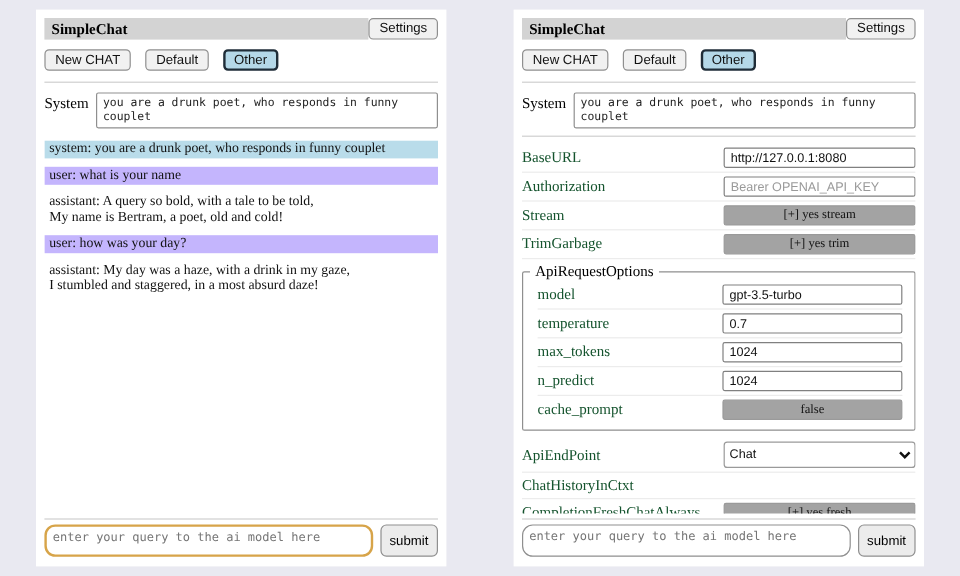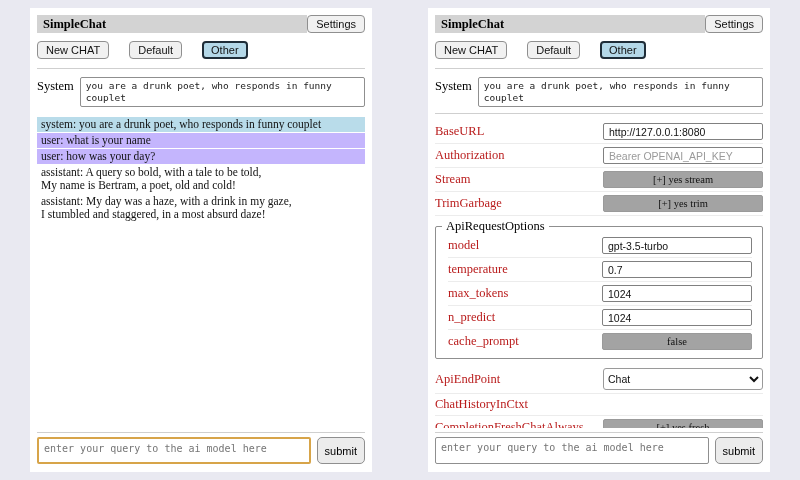--- a/index.html
+++ b/index.html
@@ -22,51 +22,51 @@
   .header-row { display:flex; align-items:stretch; }
   .titlebar {
     flex:1; background:#d3d3d3; font-weight:bold; font-size:12.5px;
     padding:2px 6px; line-height:14px;
   }
   .btn {
     font-family:"Liberation Sans", sans-serif; font-size:11px;
     background:#f1f1f1; border:1px solid #8f8f8f; border-radius:4px;
     padding:2px 8px; color:#111; cursor:pointer; white-space:nowrap;
   }
-  .sessions { display:flex; gap:20px; margin:8px 0 5px 0; }
+  .sessions { display:flex; gap:12px; margin:8px 0 5px 0; }
   .session-btn.active { background:#b4d8e8; border:2px solid #1f2d38; padding:1px 7px; }
 
   hr.sep { border:none; border-top:1px solid #cfcfcf; margin:4px 0; }
 
   .system-row { display:flex; gap:6px; margin:4px 0 2px 0; font-size:12.5px; }
   .system-row .lbl { padding-top:2px;text-align:right; }
   textarea.system-ta {
     flex:1; height:30px; resize:none;
     font-family:"DejaVu Sans Mono", monospace; font-size:9.5px; color:#222;
     border:1px solid #8f8f8f; border-radius:2px; padding:2px 5px;
     outline:none; line-height:12px;
   }
 
   
   .chat { flex:1; margin-top:8px; overflow:hidden; }
   .msg {
-    font-size:11.5px; line-height:13px; padding:1px 4px; margin-bottom:1px;
+    font-size:11.5px; line-height:13px; padding:1px 4px; margin-bottom:7px;
     white-space:pre-line; color:#111;
   }
   .msg.system { background:#b9dcea; }
   .msg.user { background:#c4b5fd; }
   .msg.assistant { background:#ffffff; }
 
   
   .settings { flex:1; margin-top:2px; overflow:hidden; }
   .srow {
     display:flex; align-items:center; justify-content:space-between;
     padding:3px 0; border-bottom:1px solid #ececec; font-size:12.5px;
   }
-  .srow .lbl { color:#b91c1c; }
+  .srow .lbl { color:#14532d; }
   .control { width:160px; }
   input.control {
     font-family:"Liberation Sans", sans-serif; font-size:10.5px;
     border:1px solid #808080; border-radius:2px; padding:1px 5px; height:17px;
     color:#111; outline:none;
   }
   input.control::placeholder { color:#9a9a9a; }
   button.control {
     font-family:Liberation Serif, serif; font-size:10.5px;
     background:#a3a3a3; border:1px solid #9a9a9a; border-radius:2px;
@@ -84,21 +84,21 @@
   fieldset.api-options legend { font-size:12.5px; padding:0 4px; margin-left:-6px; }
   fieldset.api-options .control { width:150px; }
   fieldset.api-options .srow:last-child { border-bottom:none; }
 
   
   .footer { margin-top:auto; }
   .query-row { display:flex; gap:6px; margin-top:4px; }
   textarea.query {
     flex:1; height:27px; resize:none;
     font-family:"DejaVu Sans Mono", monospace; font-size:10px;
-    border:1px solid #8f8f8f; border-radius:2px; padding:4px 5px;
+    border:1px solid #8f8f8f; border-radius:9px; padding:4px 5px;
     outline:none; color:#222;
   }
   textarea.query.focused { border:2px solid #d7a449; }
   .submit-btn {
     font-family:"Liberation Sans", sans-serif; font-size:11px;
     background:#ececec; border:1px solid #8f8f8f; border-radius:5px;
     padding:0 7px; cursor:pointer;
   }
 </style>
 </head>
@@ -119,23 +119,23 @@
   <hr class="sep">
 
   <div class="system-row">
     <span class="lbl">System</span>
     <textarea class="system-ta" style="">you are a drunk poet, who responds in funny couplet</textarea>
   </div>
 
   <div class="chat">
     <div class="msg system">system: you are a drunk poet, who responds in funny couplet</div>
     <div class="msg user">user: what is your name</div>
-    <div class="msg user">user: how was your day?</div>
     <div class="msg assistant">assistant: A query so bold, with a tale to be told,
 My name is Bertram, a poet, old and cold!</div>
+    <div class="msg user">user: how was your day?</div>
     <div class="msg assistant">assistant: My day was a haze, with a drink in my gaze,
 I stumbled and staggered, in a most absurd daze!</div>
   </div>
 
   <div class="footer">
     <hr class="sep">
     <div class="query-row">
       <textarea class="query focused" placeholder="enter your query to the ai model here" style=""></textarea>
       <button class="submit-btn">submit</button>
     </div>

